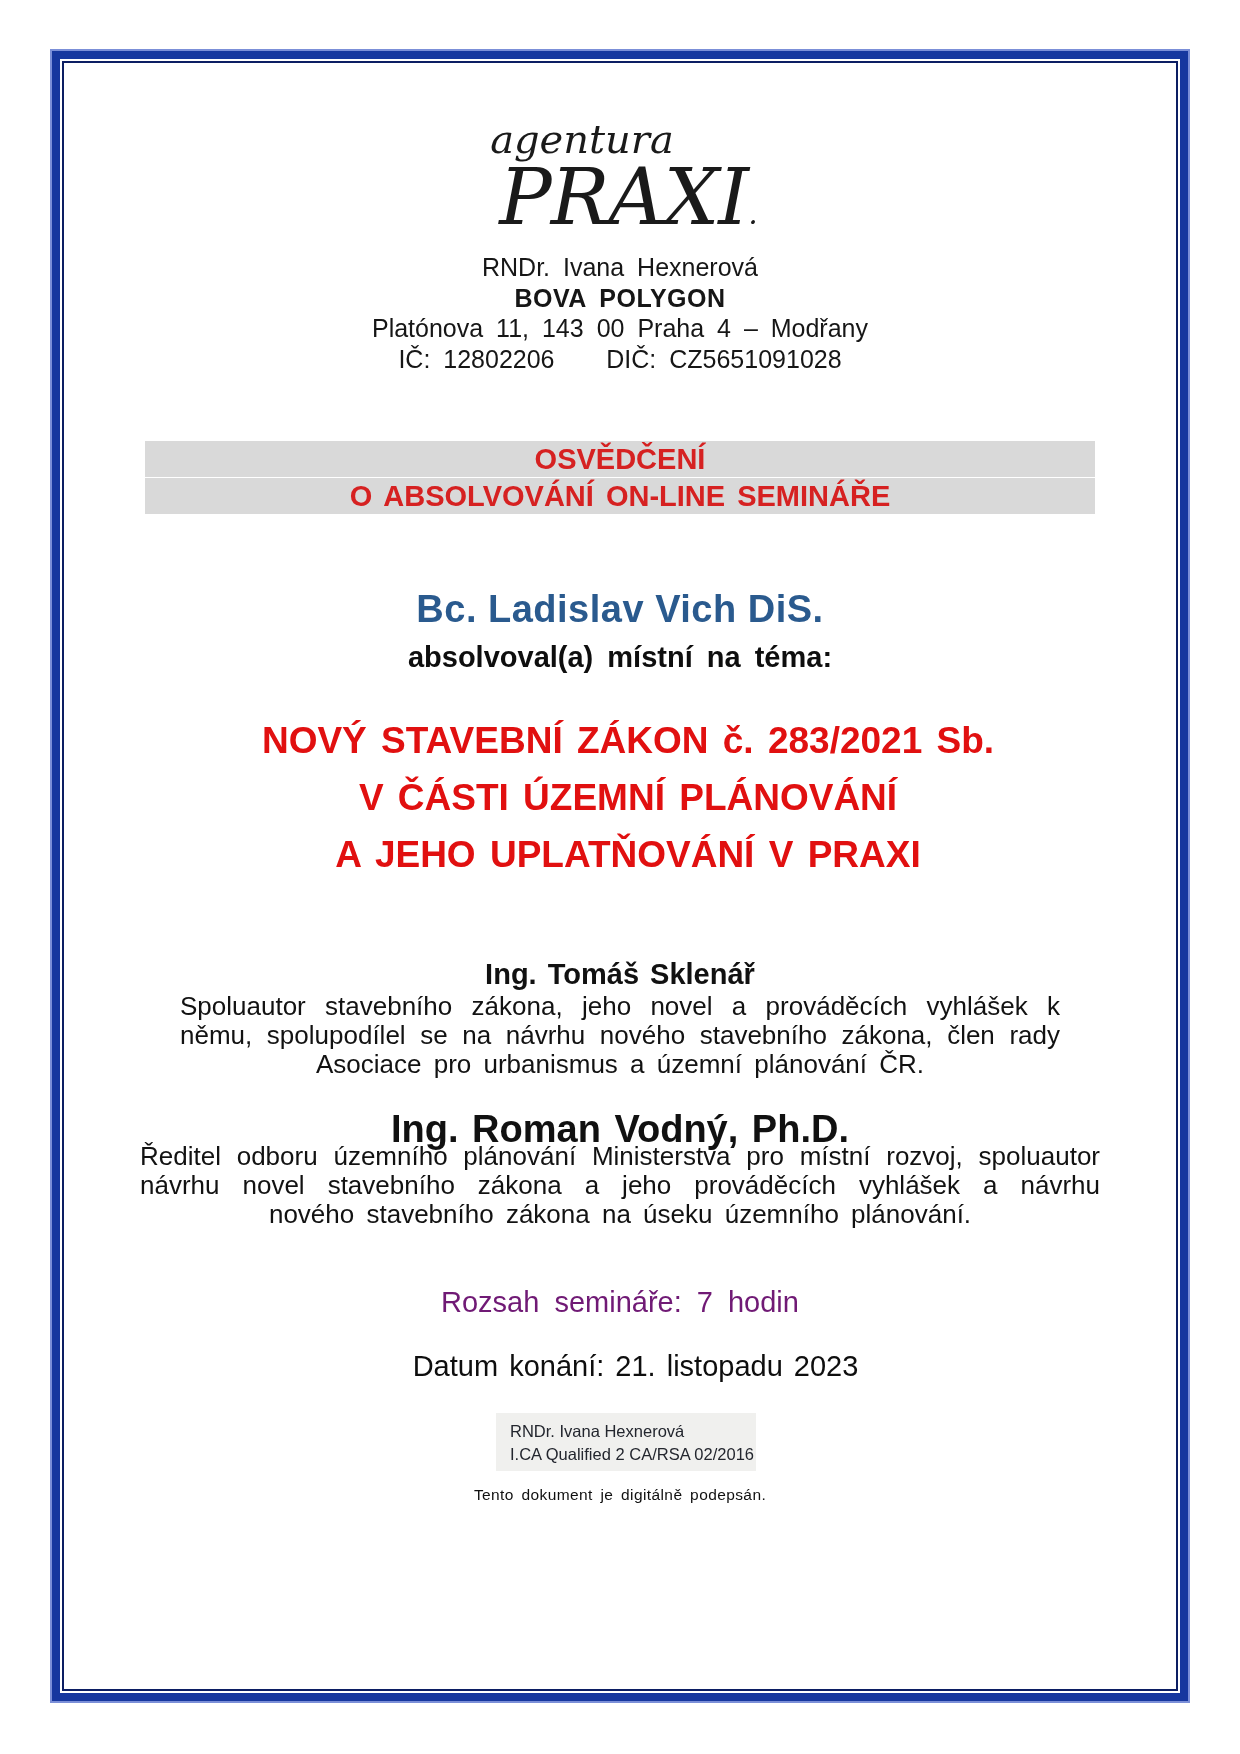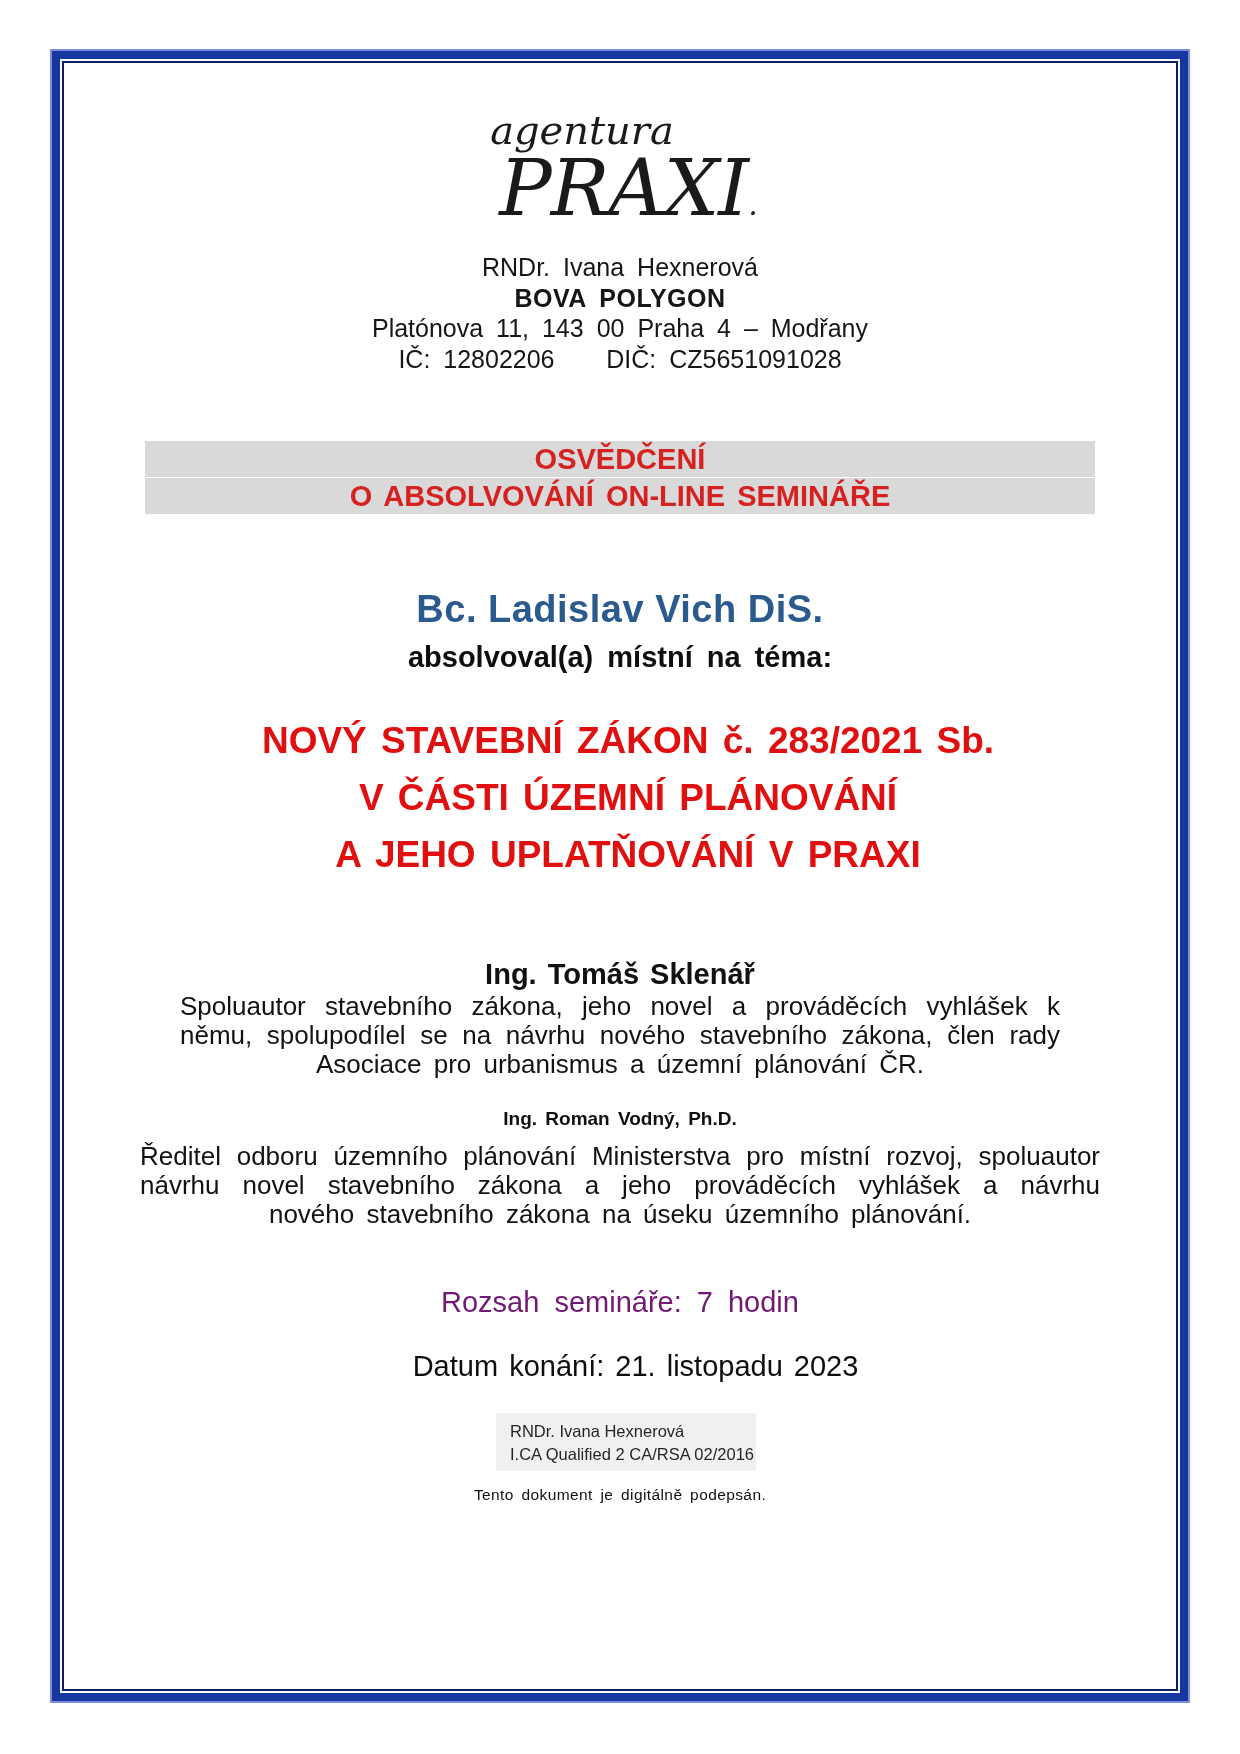--- a/index.html
+++ b/index.html
@@ -29,21 +29,21 @@
 
   .attendee-name{top:588px;font-size:38px;font-weight:bold;color:#2a5a8e;letter-spacing:0.5px;}
   .attendee-sub{top:641px;font-size:29px;font-weight:bold;color:#0e0e0e;word-spacing:6px;}
 
   .sem-title{top:712px;font-size:37px;font-weight:bold;line-height:57px;color:#e11010;word-spacing:4px;padding-left:16px;}
 
   .lect-head{top:924px;font-size:29px;font-weight:bold;word-spacing:3px;}
   .lect1-name{top:958px;font-size:29px;font-weight:bold;word-spacing:3px;}
   .bio{font-size:26px;line-height:29px;text-align:justify;text-align-last:center;word-spacing:5px;color:#121212;}
   .lect1-bio{top:992px;left:180px;right:auto;width:880px;}
-  .lect2-name{top:1108px;font-size:19px;font-weight:bold;word-spacing:3px;}
+  .lect2-name{top:1108px;font-size:38px;font-weight:bold;word-spacing:3px;}
   .lect2-bio{top:1142px;left:140px;right:auto;width:960px;}
 
   .scope{top:1286px;font-size:29px;word-spacing:7px;color:#701a75;}
   .date{top:1350px;font-size:29px;word-spacing:3px;color:#0e0e0e;padding-left:31px;}
 
   .sig-box{top:1413px;left:496px;right:auto;width:260px;height:58px;background:#f0f0ee;
     text-align:left;padding:7px 0 0 14px;box-sizing:border-box;}
   .sig-line{font-size:16.5px;line-height:23px;color:#23262e;}
   .sig-note{top:1486px;font-size:15.5px;letter-spacing:0.4px;word-spacing:3px;color:#101010;}
 </style>
@@ -53,21 +53,21 @@
 <div class="page">
 
   <div class="frame-outer">
     <div class="frame-main">
       <div class="frame-gap">
         <div class="frame-inner"></div>
       </div>
     </div>
   </div>
 
-  <div class="abs" style="top:109px">
+  <div class="abs" style="top:118px">
     <div class="logo-line1">agentura</div>
     <div class="logo-line2"><span>PRAXI</span><span class="logo-dot">.</span></div>
   </div>
 
   <div class="abs org">
     <div>RNDr. Ivana Hexnerová</div>
     <div class="org-company">BOVA POLYGON</div>
     <div>Platónova 11, 143 00 Praha 4 – Modřany</div>
     <div class="org-ids">IČ: 12802206    DIČ: CZ5651091028</div>
   </div>

